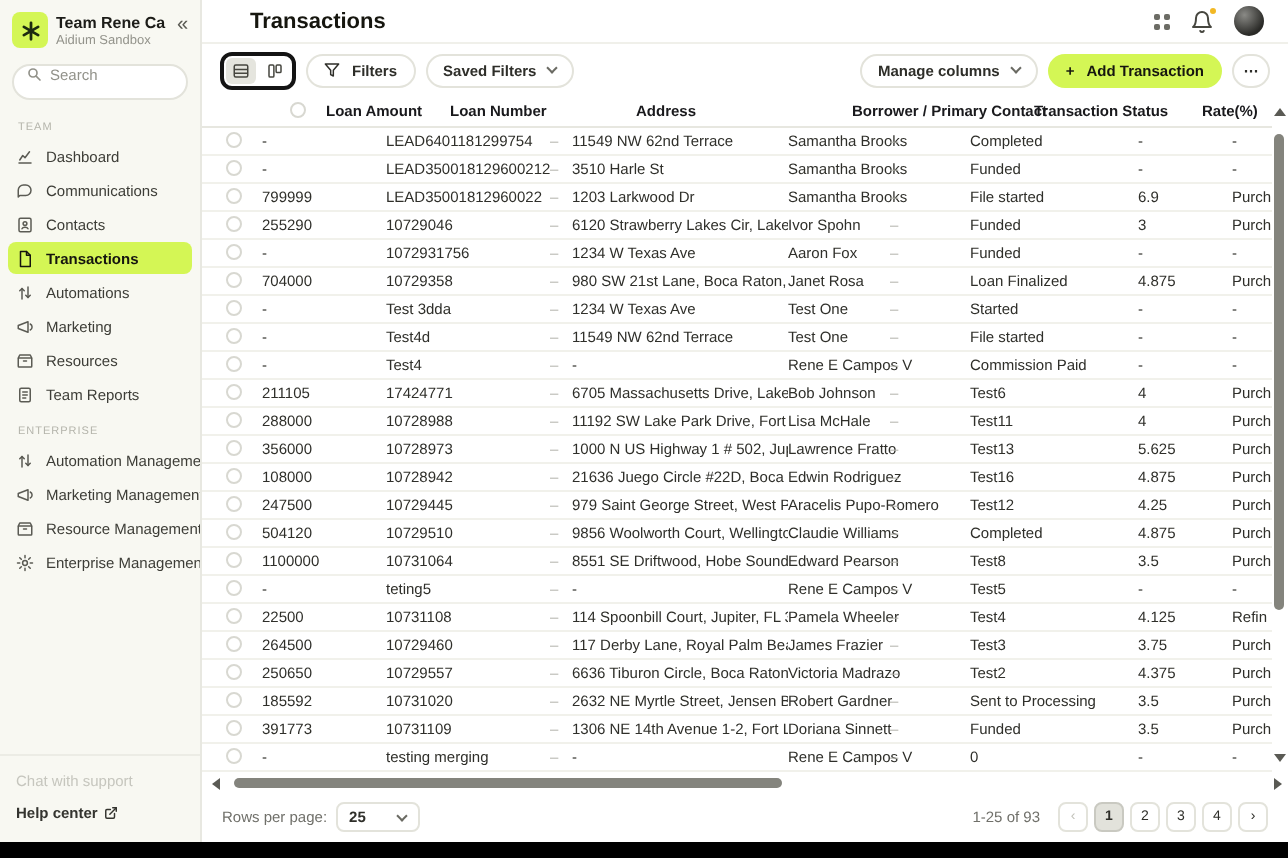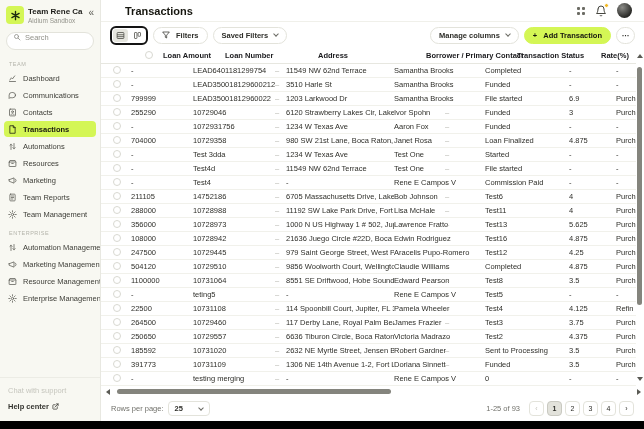--- a/index.html
+++ b/index.html
@@ -179,53 +179,44 @@
               <path d="M5 9l3-3 3 3"></path>
               <path d="M16 4v14"></path>
               <path d="M13 15l3 3 3-3"></path>
             </svg>
           </span>
           <span class="nav-tx">Automations</span>
         </div>
         <div class="nav-item">
           <span class="nav-ic">
             <svg viewBox="0 0 24 24" width="9" height="9" fill="none" stroke="currentColor" stroke-width="2" stroke-linecap="round" stroke-linejoin="round">
+              <path d="M3 10v4l13 5V5L3 10z"></path>
+              <path d="M19 8a4.5 4.5 0 010 8"></path>
+            </svg>
+          </span>
+          <span class="nav-tx">Marketing</span>
+        </div>
+        <div class="nav-item">
+          <span class="nav-ic">
+            <svg viewBox="0 0 24 24" width="9" height="9" fill="none" stroke="currentColor" stroke-width="2" stroke-linecap="round" stroke-linejoin="round">
               <rect x="3" y="8" width="18" height="12" rx="1"></rect>
               <path d="M3 8l2-4h14l2 4"></path>
               <path d="M10 12h4"></path>
             </svg>
           </span>
           <span class="nav-tx">Resources</span>
         </div>
         <div class="nav-item">
           <span class="nav-ic">
             <svg viewBox="0 0 24 24" width="9" height="9" fill="none" stroke="currentColor" stroke-width="2" stroke-linecap="round" stroke-linejoin="round">
-              <path d="M3 10v4l13 5V5L3 10z"></path>
-              <path d="M19 8a4.5 4.5 0 010 8"></path>
-            </svg>
-          </span>
-          <span class="nav-tx">Marketing</span>
-        </div>
-        <div class="nav-item">
-          <span class="nav-ic">
-            <svg viewBox="0 0 24 24" width="9" height="9" fill="none" stroke="currentColor" stroke-width="2" stroke-linecap="round" stroke-linejoin="round">
               <rect x="5" y="3" width="14" height="18" rx="2"></rect>
               <path d="M9 8h6M9 12h6M9 16h4"></path>
             </svg>
           </span>
           <span class="nav-tx">Team Reports</span>
-        </div>
-        <div class="nav-item">
-          <span class="nav-ic">
-            <svg viewBox="0 0 24 24" width="9" height="9" fill="none" stroke="currentColor" stroke-width="2" stroke-linecap="round" stroke-linejoin="round">
-              <circle cx="12" cy="12" r="3.2"></circle>
-              <path d="M12 2v3M12 19v3M2 12h3M19 12h3M5 5l2.1 2.1M16.9 16.9L19 19M19 5l-2.1 2.1M7.1 16.9L5 19"></path>
-            </svg>
-          </span>
-          <span class="nav-tx">Team Management</span>
         </div>
         <div class="nav-section-label">ENTERPRISE</div>
         <div class="nav-item">
           <span class="nav-ic">
             <svg viewBox="0 0 24 24" width="9" height="9" fill="none" stroke="currentColor" stroke-width="2" stroke-linecap="round" stroke-linejoin="round">
               <path d="M8 20V6"></path>
               <path d="M5 9l3-3 3 3"></path>
               <path d="M16 4v14"></path>
               <path d="M13 15l3 3 3-3"></path>
             </svg>
@@ -454,21 +445,21 @@
             <div class="cell">-</div>
             <div class="cell c-borrower">Rene E Campos V</div>
             <div class="cell c-dash">–</div>
             <div class="cell">Commission Paid</div>
             <div class="cell">-</div>
             <div class="cell">-</div>
           </div>
           <div class="trow brow">
             <div class="cell"><span class="cbx"></span></div>
             <div class="cell">211105</div>
-            <div class="cell">14752186</div>
+            <div class="cell">17424771</div>
             <div class="cell c-dash">–</div>
             <div class="cell">6705 Massachusetts Drive, Lake Wo...</div>
             <div class="cell c-borrower">Bob Johnson</div>
             <div class="cell c-dash">–</div>
             <div class="cell">Test6</div>
             <div class="cell">4</div>
             <div class="cell">Purch</div>
           </div>
           <div class="trow brow">
             <div class="cell"><span class="cbx"></span></div>

